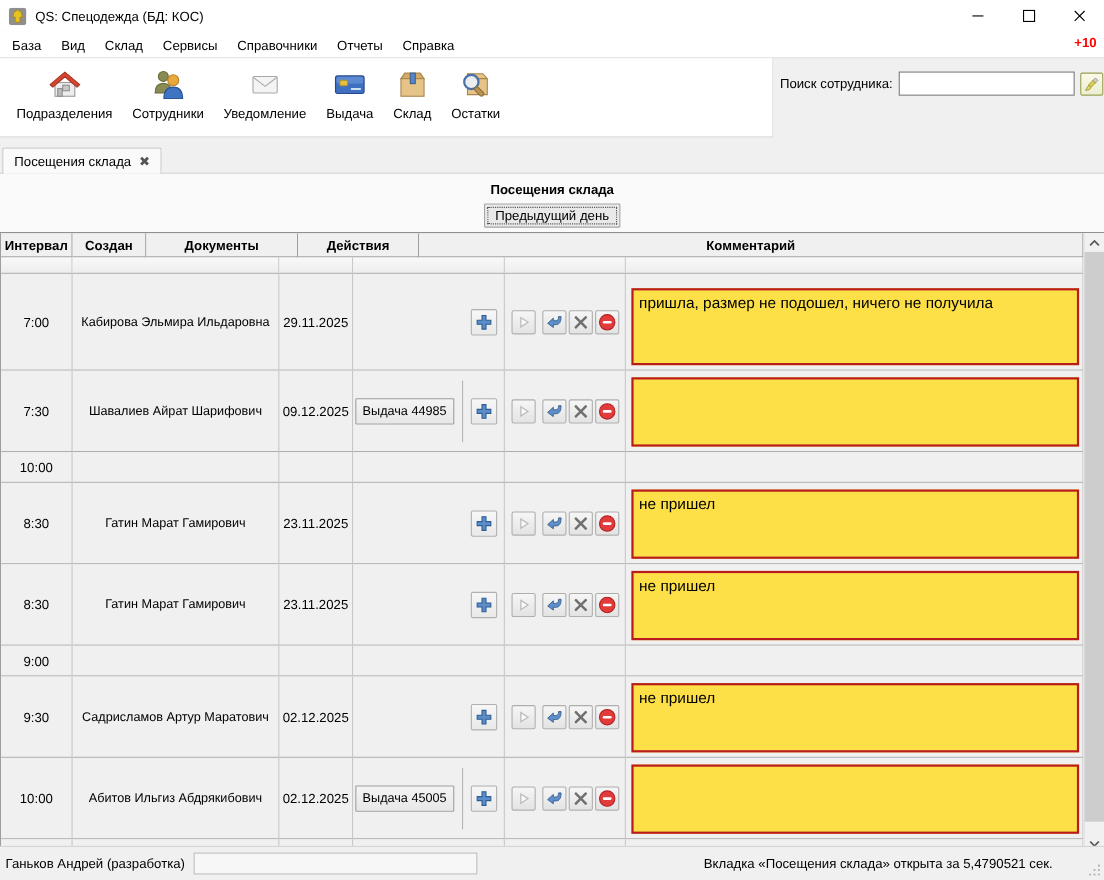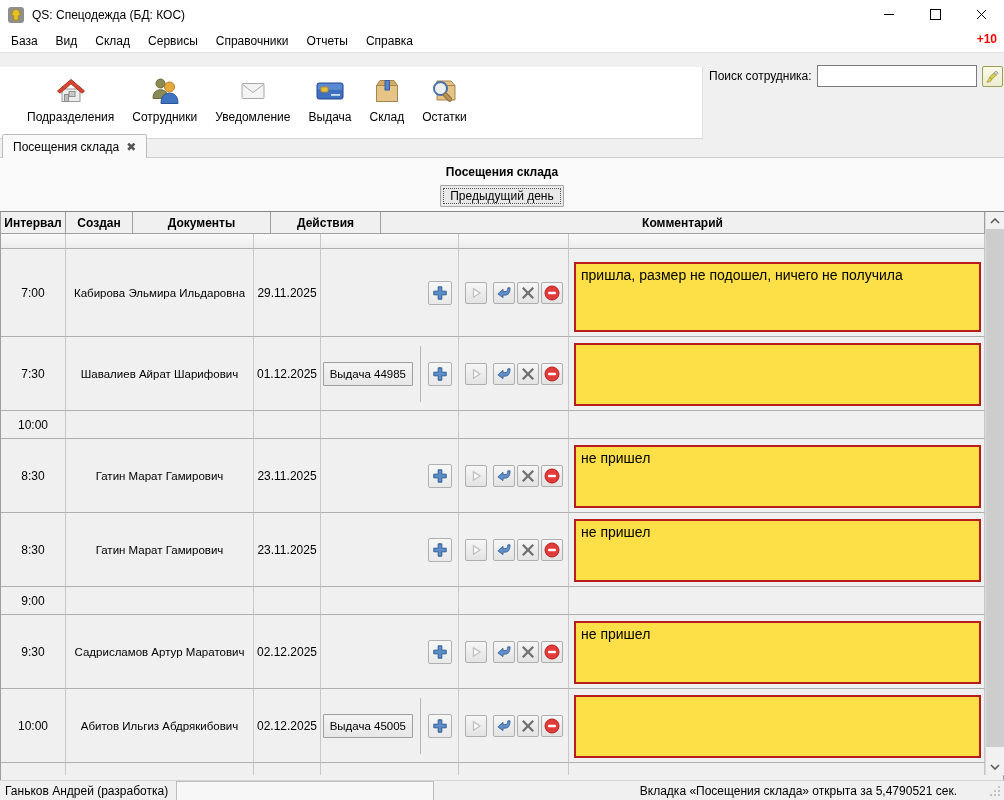--- a/index.html
+++ b/index.html
@@ -13,22 +13,22 @@
   .win-controls{margin-left:auto;display:flex;height:100%;}
   .win-btn{width:46px;height:100%;display:flex;align-items:center;justify-content:center;}
   .glyph-min{width:10px;height:1px;background:#000;}
   .glyph-max{width:9px;height:9px;border:1px solid #000;}
   
   .menubar{height:23px;background:#fff;display:flex;align-items:center;position:relative;padding-left:2px;}
   .menu-item{padding:3px 9px;cursor:default;}
   .menu-badge{position:absolute;right:7px;top:3px;color:#f00;font-weight:bold;}
   
   .toolbar-region{height:78px;background:#f0f0f0;position:relative;border-top:1px solid #e3e3e3;}
-  .toolbar-panel{position:absolute;left:0;top:14px;width:703px;height:72px;background:#fff;
-    border-bottom:1px solid #d6d6d6;border-right:1px solid #e2e2e2;display:flex;align-items:flex-start;padding:5px 0 0 18px;box-sizing:border-box;}
+  .toolbar-panel{position:absolute;left:0;top:0;width:703px;height:72px;background:#fff;
+    border-bottom:1px solid #d6d6d6;border-right:1px solid #e2e2e2;display:flex;align-items:flex-start;padding:5px 0 0 6px;box-sizing:border-box;}
   .toolbtn{display:flex;flex-direction:column;align-items:center;gap:3px;padding:3px 9px;}
   .toolbtn svg{width:32px;height:32px;}
   .toolbtn .tb-label{font-size:12px;white-space:nowrap;}
   .search-area{position:absolute;left:703px;top:10px;width:301px;height:26px;display:flex;align-items:center;box-sizing:border-box;padding-left:6px;}
   .search-label{white-space:nowrap;margin-right:5px;}
   .search-input{width:152px;height:20px;border:1px solid #7b7b7b;background:#fff;font:inherit;padding:0 3px;box-sizing:content-box;}
   .brush-btn{width:21px;height:21px;margin-left:5px;border:1px solid #9aa050;background:linear-gradient(#fafae8,#ecedd2);
     display:flex;align-items:center;justify-content:center;border-radius:2px;padding:0;}
   
   .tabbar{height:26px;background:#f0f0f0;border-bottom:1px solid #cfcfcf;display:flex;align-items:flex-end;padding-left:2px;}
@@ -72,21 +72,21 @@
   .act.play{margin-right:4px;}
   .comment-box{flex:1;background:#fde047;border:2px solid #b91c1c;font-size:14px;padding:3px 5px;
     text-align:left;overflow:hidden;white-space:pre-wrap;line-height:1.25;}
   .trow.first .comment-box{margin-top:7px;}
   
   .sbar{width:19px;flex:none;display:flex;flex-direction:column;background:#f1f1f1;border-left:1px solid #d9d9d9;box-sizing:border-box;}
   .sb-btn{height:17px;flex:none;display:flex;align-items:center;justify-content:center;background:#f1f1f1;}
   .sb-track{flex:1;position:relative;}
   .sb-thumb{position:absolute;top:0;left:0;right:0;bottom:11px;background:#cdcdcd;}
   
-  .statusbar{position:absolute;left:0;right:0;bottom:0;height:20px;background:#f0f0f0;border-top:1px solid #d4d4d4;
+  .statusbar{position:absolute;left:0;right:0;bottom:0;height:31px;background:#f0f0f0;border-top:1px solid #d4d4d4;
     display:flex;align-items:center;padding:0 5px;box-sizing:border-box;}
   .status-user{white-space:nowrap;}
   .status-box{width:256px;height:18px;border:1px solid #bdbdbd;background:#f7f7f7;margin-left:8px;flex:none;}
   .status-msg{margin-left:auto;margin-right:42px;white-space:nowrap;}
   .grip{position:absolute;right:3px;bottom:3px;}
   button{cursor:default;}
 </style>
 </head>
 <body>
 
@@ -274,21 +274,21 @@
     </div>
   </div>
           <div class="trow">
     <div class="cell col-interval">
               <span>7:30</span>
             </div>
     <div class="cell col-employee">
               <span>Шавалиев Айрат Шарифович</span>
             </div>
     <div class="cell col-created">
-              <span>01.12.2025</span>
+              <span>09.12.2025</span>
             </div>
     <div class="cell col-docs">
       <button class="doc-btn">Выдача 44985</button>
       <span class="doc-sep"></span>
       <button class="plus-btn">
         <svg width="16" height="16" viewBox="0 0 16 16">
           <path d="M6.2 1.8 h3.6 v4.4 h4.4 v3.6 h-4.4 v4.4 h-3.6 v-4.4 h-4.4 v-3.6 h4.4 z" fill="#5b8dc8" stroke="#2d5d94" stroke-width="1"></path>
         </svg>
       </button>
     </div>

